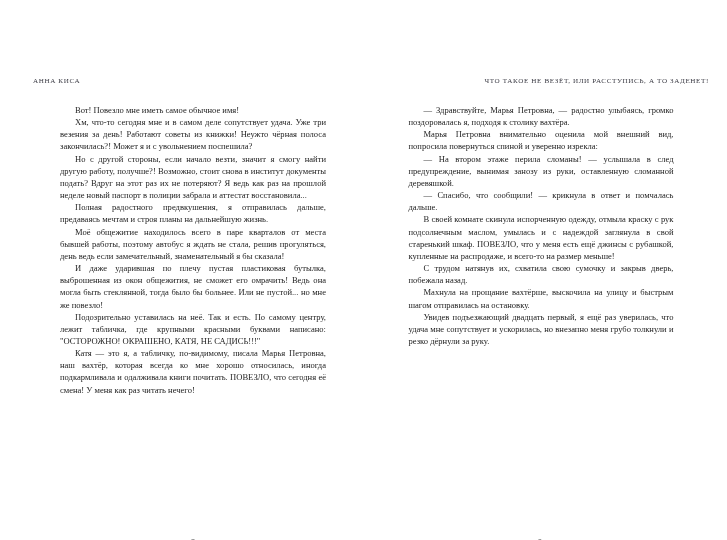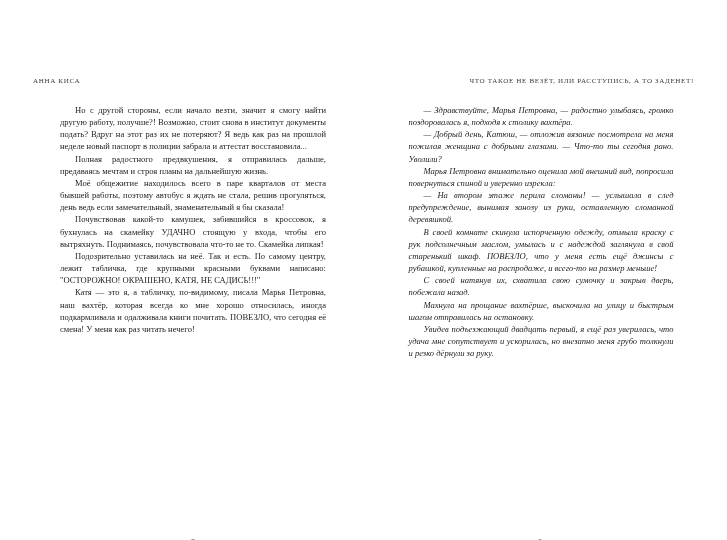--- a/index.html
+++ b/index.html
@@ -42,21 +42,21 @@
     letter-spacing: 0.62px;
     color: #3b3b44;
     white-space: nowrap;
     font-family: "Liberation Serif", "DejaVu Serif", serif;
   }
   .page-left .runhead {
     left: 33px;
     text-align: left;
   }
   .page-right .runhead {
-    right: 33px;
+    right: 18px;
     text-align: left;
   }
 
   
   .textcol {
     position: absolute;
     top: 60px;
     font-size: 8.55px;
     line-height: 12.15px;
     text-align: justify;
@@ -64,21 +64,20 @@
     color: #1b1b1b;
     hyphens: manual;
   }
   .page-left .textcol {
     left: 60px;
     width: 266px;
   }
   .page-right .textcol {
     left: 45px;
     width: 265px;
-    font-style: italic;
   }
 
   .textcol p {
     margin: 0;
     text-indent: 15px;
     text-align: justify;
   }
   .textcol p:last-child {
     text-align: justify;
   }
@@ -116,45 +115,47 @@
 </style>
 </head>
 <body>
 
 <div class="spread">
 
   <div class="page page-left">
     <div class="runhead">АННА КИСА</div>
 
     <div class="textcol">
+      <p>Вот! Повезло мне иметь самое обычное имя!</p>
+      <p>Хм, что-то сегодня мне и в самом деле сопутствует удача. Уже три везения за день! Работают советы из книжки! Неужто чёрная полоса закончилась?! Может я и с увольнением поспешила?</p>
       <p>Но с другой стороны, если начало везти, значит я смогу найти другую работу, получше?! Возможно, стоит снова в институт документы подать? Вдруг на этот раз их не потеряют? Я ведь как раз на прошлой неделе новый паспорт в полиции забрала и аттестат восстановила...</p>
       <p>Полная радостного предвкушения, я отправилась дальше, предаваясь мечтам и строя планы на дальнейшую жизнь.</p>
       <p>Моё общежитие находилось всего в паре кварталов от места бывшей работы, поэтому автобус я ждать не стала, решив прогуляться, день ведь если замечательный, знаменательный я бы сказала!</p>
-      <p>Почувствовав какой-то камушек, забившийся в кроссовок, я бухнулась на скамейку УДАЧНО стоящую у входа, чтобы его вытряхнуть. Поднимаясь, почувствовала что-то не то. Скамейка липкая!</p>
+      <p>И даже ударившая по плечу пустая пластиковая бутылка, выброшенная из окон общежития, не сможет его омрачить! Ведь она могла быть стеклянной, тогда было бы больнее. Или не пустой... но мне же повезло!</p>
       <p>Подозрительно уставилась на неё. Так и есть. По самому центру, лежит табличка, где крупными красными буквами написано: "ОСТОРОЖНО! ОКРАШЕНО, КАТЯ, НЕ САДИСЬ!!!"</p>
       <p>Катя — это я, а табличку, по-видимому, писала Марья Петровна, наш вахтёр, которая всегда ко мне хорошо относилась, иногда подкармливала и одалживала книги почитать. ПОВЕЗЛО, что сегодня её смена! У меня как раз читать нечего!</p>
     </div>
 
     <div class="folio">
       <span class="rule"></span>
       <span class="num">8</span>
       <span class="rule"></span>
     </div>
   </div>
 
   <div class="page page-right">
     <div class="runhead">ЧТО ТАКОЕ НЕ ВЕЗЁТ, ИЛИ РАССТУПИСЬ, А ТО ЗАДЕНЕТ!</div>
 
     <div class="textcol">
       <p>— Здравствуйте, Марья Петровна, — радостно улыбаясь, громко поздоровалась я, подходя к столику вахтёра.</p>
-      <p>— Добрый день, Катюш, — отложив вязание посмотрела на меня пожилая женщина с добрыми глазами. — Что-то ты сегодня рано. Уволили?</p>
       <p>Марья Петровна внимательно оценила мой внешний вид, попросила повернуться спиной и уверенно изрекла:</p>
       <p>— На втором этаже перила сломаны! — услышала в след предупреждение, вынимая занозу из руки, оставленную сломанной деревяшкой.</p>
+      <p>— Спасибо, что сообщили! — крикнула в ответ и помчалась дальше.</p>
       <p>В своей комнате скинула испорченную одежду, отмыла краску с рук подсолнечным маслом, умылась и с надеждой заглянула в свой старенький шкаф. ПОВЕЗЛО, что у меня есть ещё джинсы с рубашкой, купленные на распродаже, и всего-то на размер меньше!</p>
-      <p>С своей натянув их, схватила свою сумочку и закрыв дверь, побежала назад.</p>
+      <p>С трудом натянув их, схватила свою сумочку и закрыв дверь, побежала назад.</p>
       <p>Махнула на прощание вахтёрше, выскочила на улицу и быстрым шагом отправилась на остановку.</p>
       <p>Увидев подъезжающий двадцать первый, я ещё раз уверилась, что удача мне сопутствует и ускорилась, но внезапно меня грубо толкнули и резко дёрнули за руку.</p>
     </div>
 
     <div class="folio">
       <span class="rule"></span>
       <span class="num">9</span>
       <span class="rule"></span>
     </div>
   </div>

